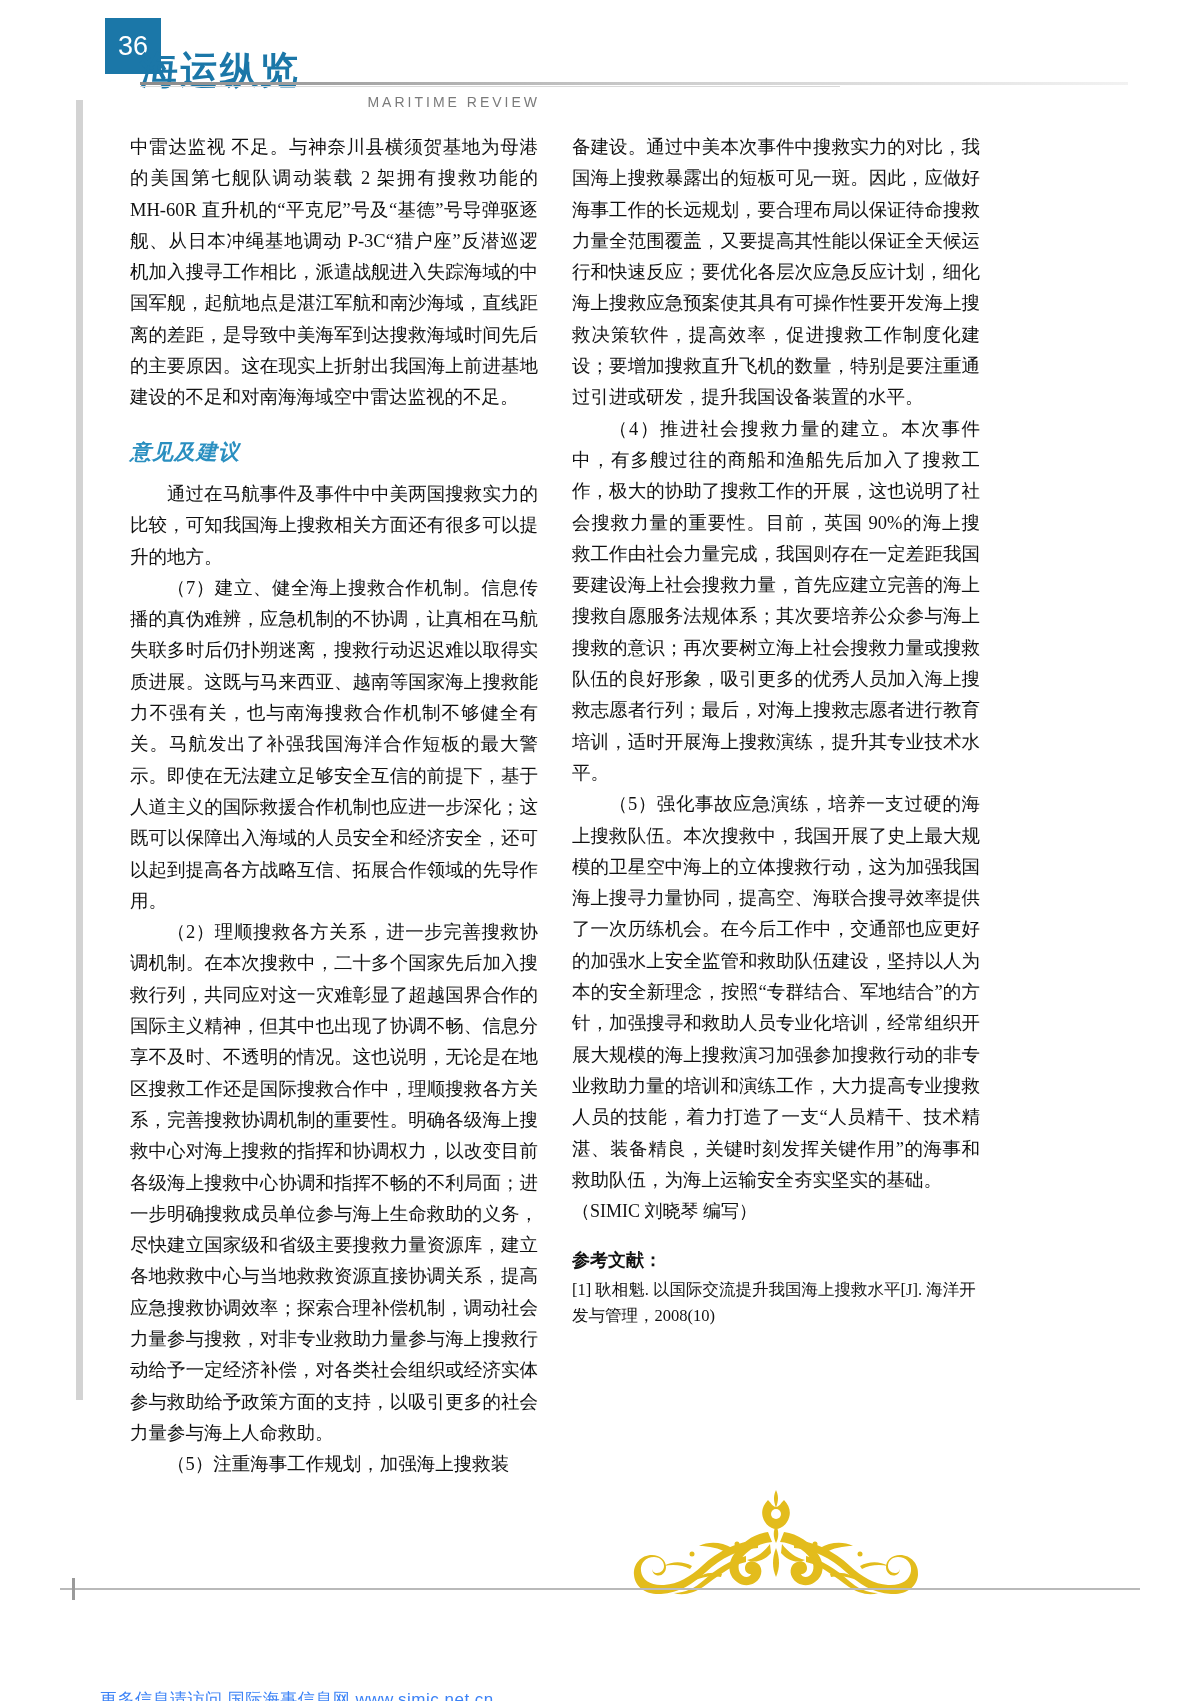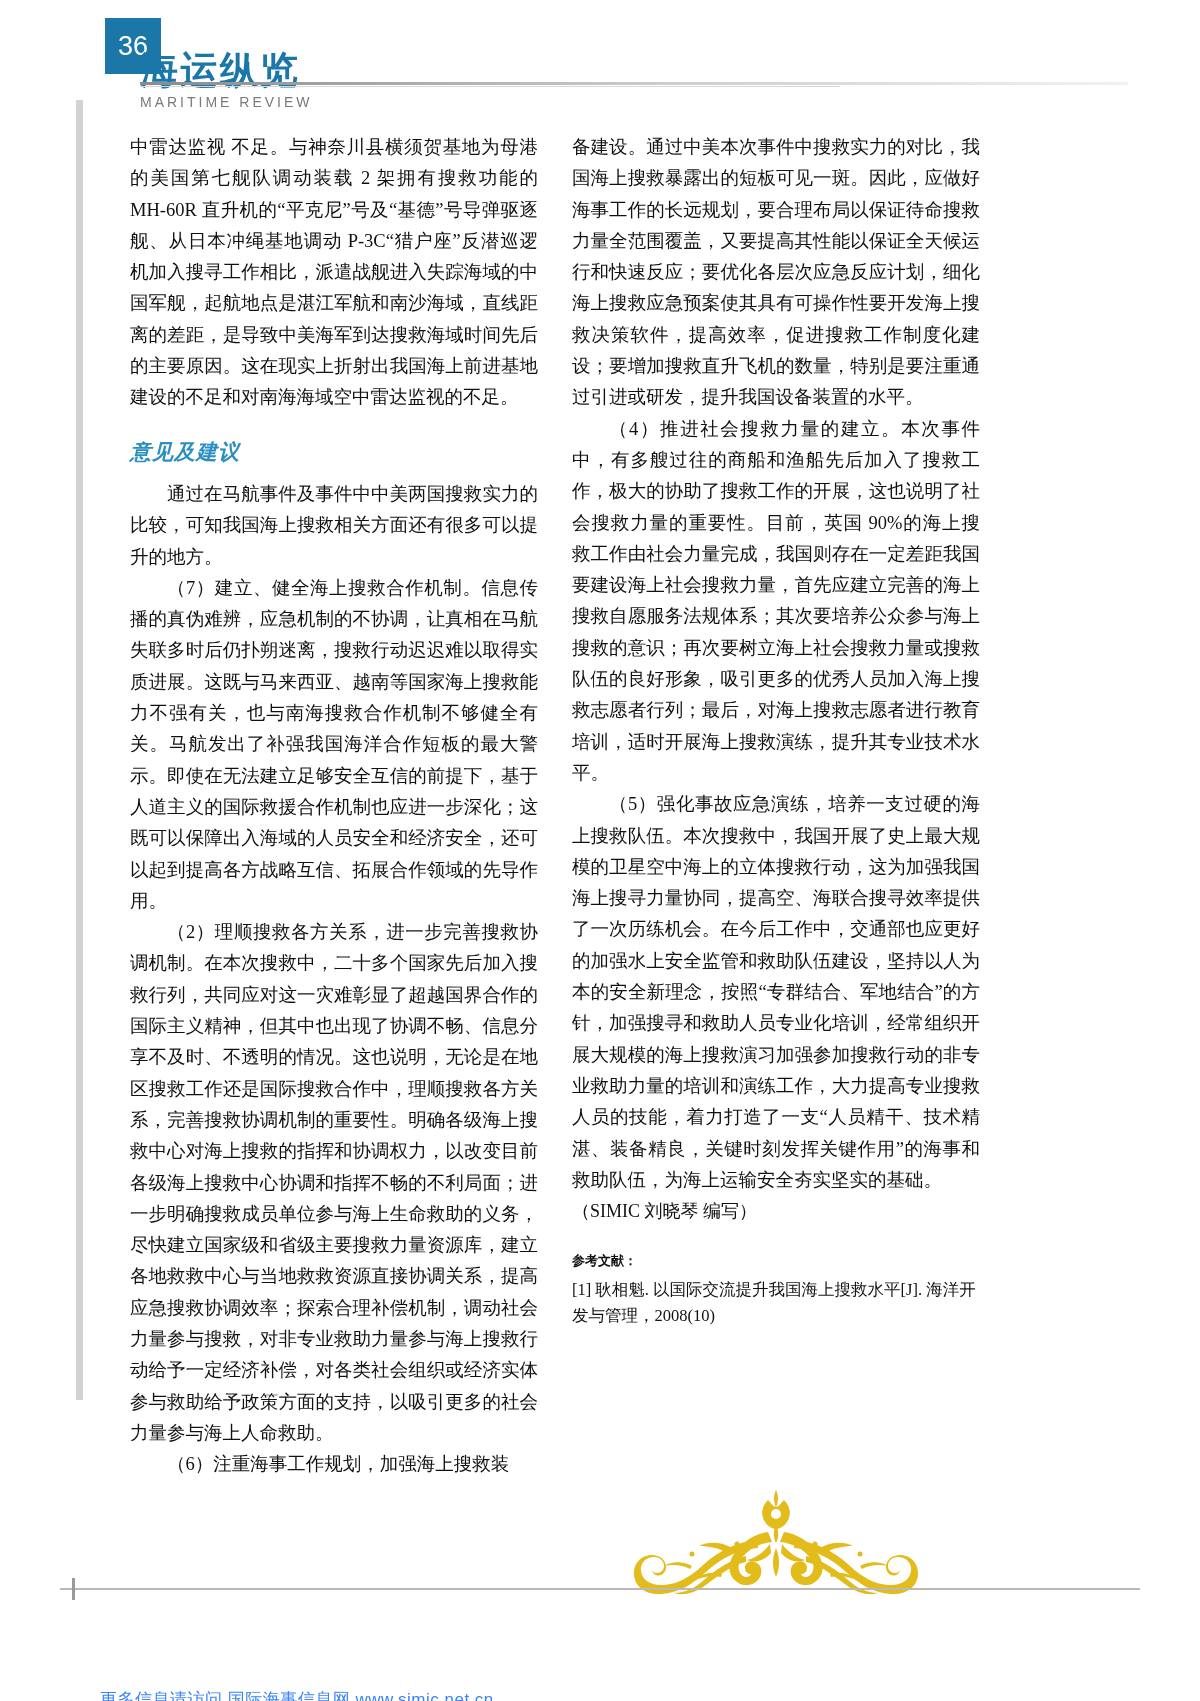--- a/index.html
+++ b/index.html
@@ -46,20 +46,21 @@
     letter-spacing: 2px;
     line-height: 1.1;
     margin-top: 32px;
   }
   .masthead-en {
     font-family: "Liberation Sans", sans-serif;
     font-size: 14px;
     letter-spacing: 3px;
     color: #7a7a7a;
     margin-top: 2px;
+    text-align: right;
   }
   .header-rule {
     position: absolute;
     left: 140px; top: 82px;
     width: 988px; height: 3px;
     background: linear-gradient(to right, #8a8a8a 0%, #cfcfcf 55%, #f2f2f2 100%);
   }
   .header-rule2 {
     position: absolute;
     left: 140px; top: 86px;
@@ -103,21 +104,21 @@
     font-style: italic;
   }
 
   .signature {
     margin-top: 4px;
     font-size: 18px;
   }
 
   .refs-title {
     font-weight: bold;
-    font-size: 13px;
+    font-size: 18px;
     margin-top: 18px;
     font-family: "Liberation Sans", sans-serif;
   }
   .ref-item {
     font-size: 16.5px;
     line-height: 26px;
     margin-top: 0;
     text-align: left;
   }
 
@@ -168,21 +169,21 @@
 <div class="left-bar"></div>
 
 <div class="col col-left">
   <p>中雷达监视 不足。与神奈川县横须贺基地为母港的美国第七舰队调动装载 2 架拥有搜救功能的 MH-60R 直升机的“平克尼”号及“基德”号导弹驱逐舰、从日本冲绳基地调动 P-3C“猎户座”反潜巡逻机加入搜寻工作相比，派遣战舰进入失踪海域的中国军舰，起航地点是湛江军航和南沙海域，直线距离的差距，是导致中美海军到达搜救海域时间先后的主要原因。这在现实上折射出我国海上前进基地建设的不足和对南海海域空中雷达监视的不足。</p>
 
   <div class="section-heading">意见及建议</div>
 
   <p class="indent">通过在马航事件及事件中中美两国搜救实力的比较，可知我国海上搜救相关方面还有很多可以提升的地方。</p>
   <p class="indent">（7）建立、健全海上搜救合作机制。信息传播的真伪难辨，应急机制的不协调，让真相在马航失联多时后仍扑朔迷离，搜救行动迟迟难以取得实质进展。这既与马来西亚、越南等国家海上搜救能力不强有关，也与南海搜救合作机制不够健全有关。马航发出了补强我国海洋合作短板的最大警示。即使在无法建立足够安全互信的前提下，基于人道主义的国际救援合作机制也应进一步深化；这既可以保障出入海域的人员安全和经济安全，还可以起到提高各方战略互信、拓展合作领域的先导作用。</p>
   <p class="indent">（2）理顺搜救各方关系，进一步完善搜救协调机制。在本次搜救中，二十多个国家先后加入搜救行列，共同应对这一灾难彰显了超越国界合作的国际主义精神，但其中也出现了协调不畅、信息分享不及时、不透明的情况。这也说明，无论是在地区搜救工作还是国际搜救合作中，理顺搜救各方关系，完善搜救协调机制的重要性。明确各级海上搜救中心对海上搜救的指挥和协调权力，以改变目前各级海上搜救中心协调和指挥不畅的不利局面；进一步明确搜救成员单位参与海上生命救助的义务，尽快建立国家级和省级主要搜救力量资源库，建立各地救救中心与当地救救资源直接协调关系，提高应急搜救协调效率；探索合理补偿机制，调动社会力量参与搜救，对非专业救助力量参与海上搜救行动给予一定经济补偿，对各类社会组织或经济实体参与救助给予政策方面的支持，以吸引更多的社会力量参与海上人命救助。</p>
-  <p class="indent">（6）注重海事工作规划，加强海上搜救装</p>
+  <p class="indent">（5）注重海事工作规划，加强海上搜救装</p>
 </div>
 
 <div class="col col-right">
   <p>备建设。通过中美本次事件中搜救实力的对比，我国海上搜救暴露出的短板可见一斑。因此，应做好海事工作的长远规划，要合理布局以保证待命搜救力量全范围覆盖，又要提高其性能以保证全天候运行和快速反应；要优化各层次应急反应计划，细化海上搜救应急预案使其具有可操作性要开发海上搜救决策软件，提高效率，促进搜救工作制度化建设；要增加搜救直升飞机的数量，特别是要注重通过引进或研发，提升我国设备装置的水平。</p>
   <p class="indent">（4）推进社会搜救力量的建立。本次事件中，有多艘过往的商船和渔船先后加入了搜救工作，极大的协助了搜救工作的开展，这也说明了社会搜救力量的重要性。目前，英国 90%的海上搜救工作由社会力量完成，我国则存在一定差距我国要建设海上社会搜救力量，首先应建立完善的海上搜救自愿服务法规体系；其次要培养公众参与海上搜救的意识；再次要树立海上社会搜救力量或搜救队伍的良好形象，吸引更多的优秀人员加入海上搜救志愿者行列；最后，对海上搜救志愿者进行教育培训，适时开展海上搜救演练，提升其专业技术水平。</p>
   <p class="indent">（5）强化事故应急演练，培养一支过硬的海上搜救队伍。本次搜救中，我国开展了史上最大规模的卫星空中海上的立体搜救行动，这为加强我国海上搜寻力量协同，提高空、海联合搜寻效率提供了一次历练机会。在今后工作中，交通部也应更好的加强水上安全监管和救助队伍建设，坚持以人为本的安全新理念，按照“专群结合、军地结合”的方针，加强搜寻和救助人员专业化培训，经常组织开展大规模的海上搜救演习加强参加搜救行动的非专业救助力量的培训和演练工作，大力提高专业搜救人员的技能，着力打造了一支“人员精干、技术精湛、装备精良，关键时刻发挥关键作用”的海事和救助队伍，为海上运输安全夯实坚实的基础。</p>
 
   <p class="signature">（SIMIC 刘晓琴 编写）</p>
 
   <div class="refs-title">参考文献：</div>

